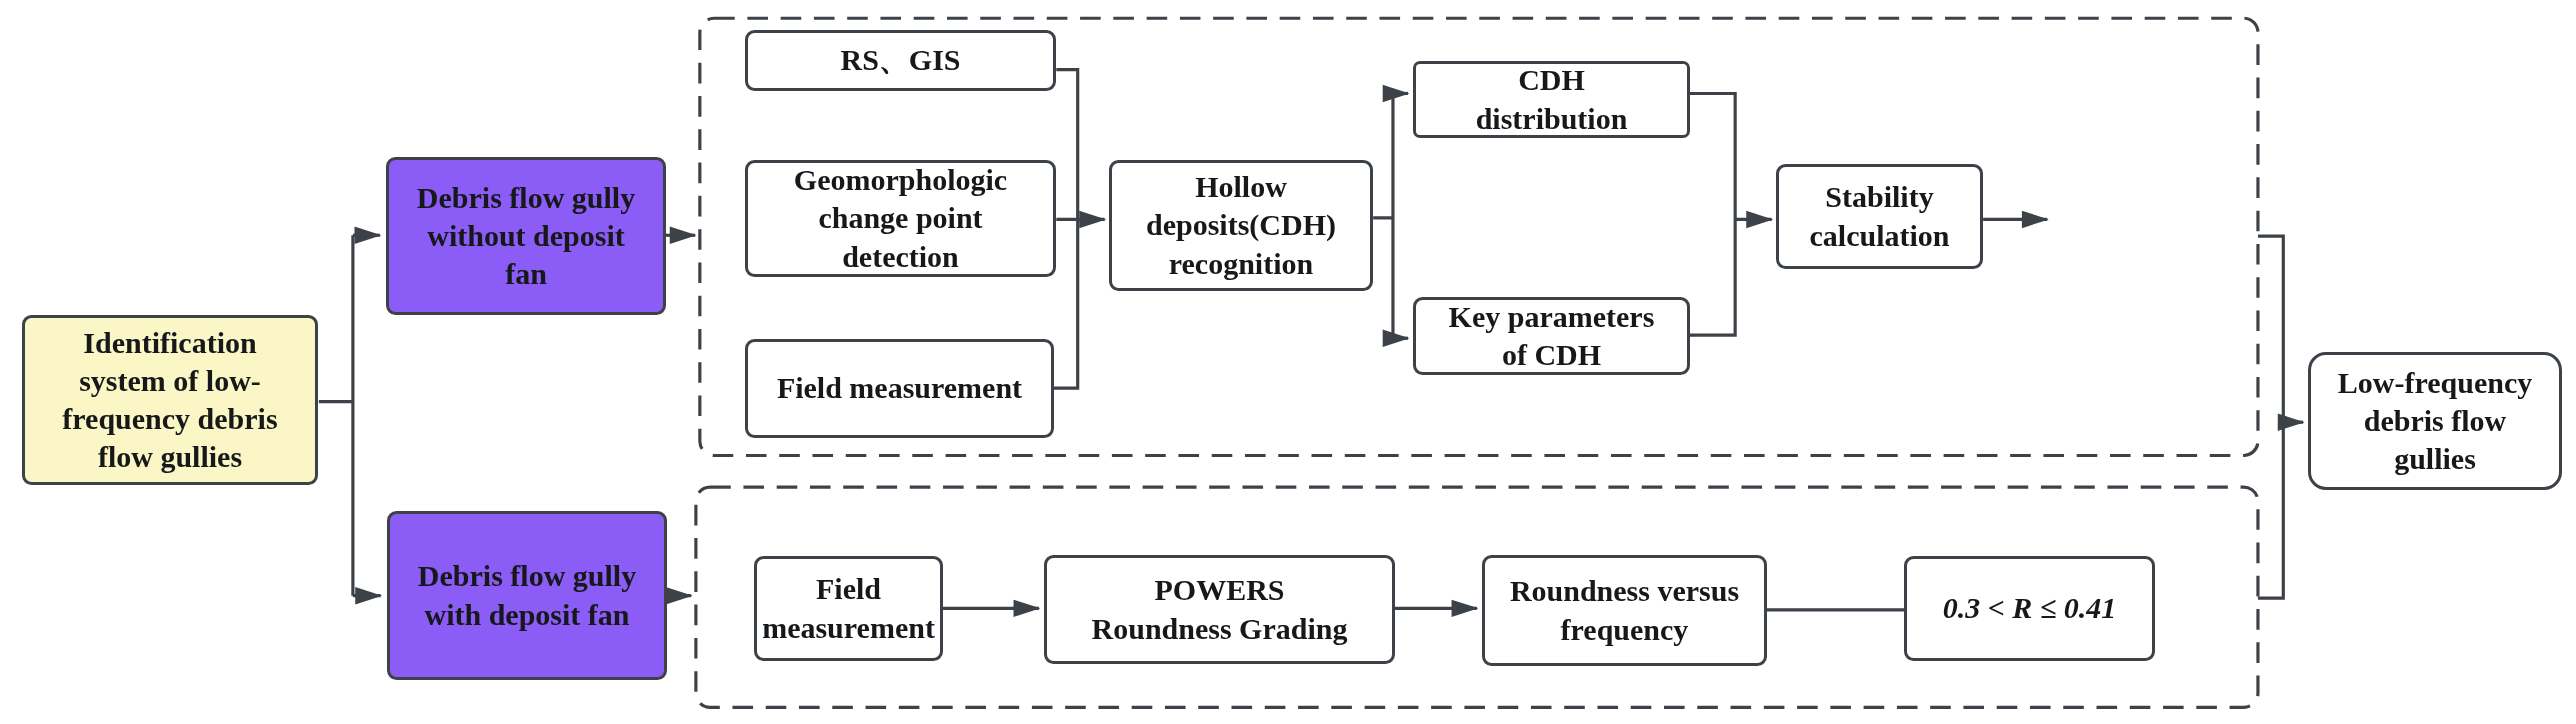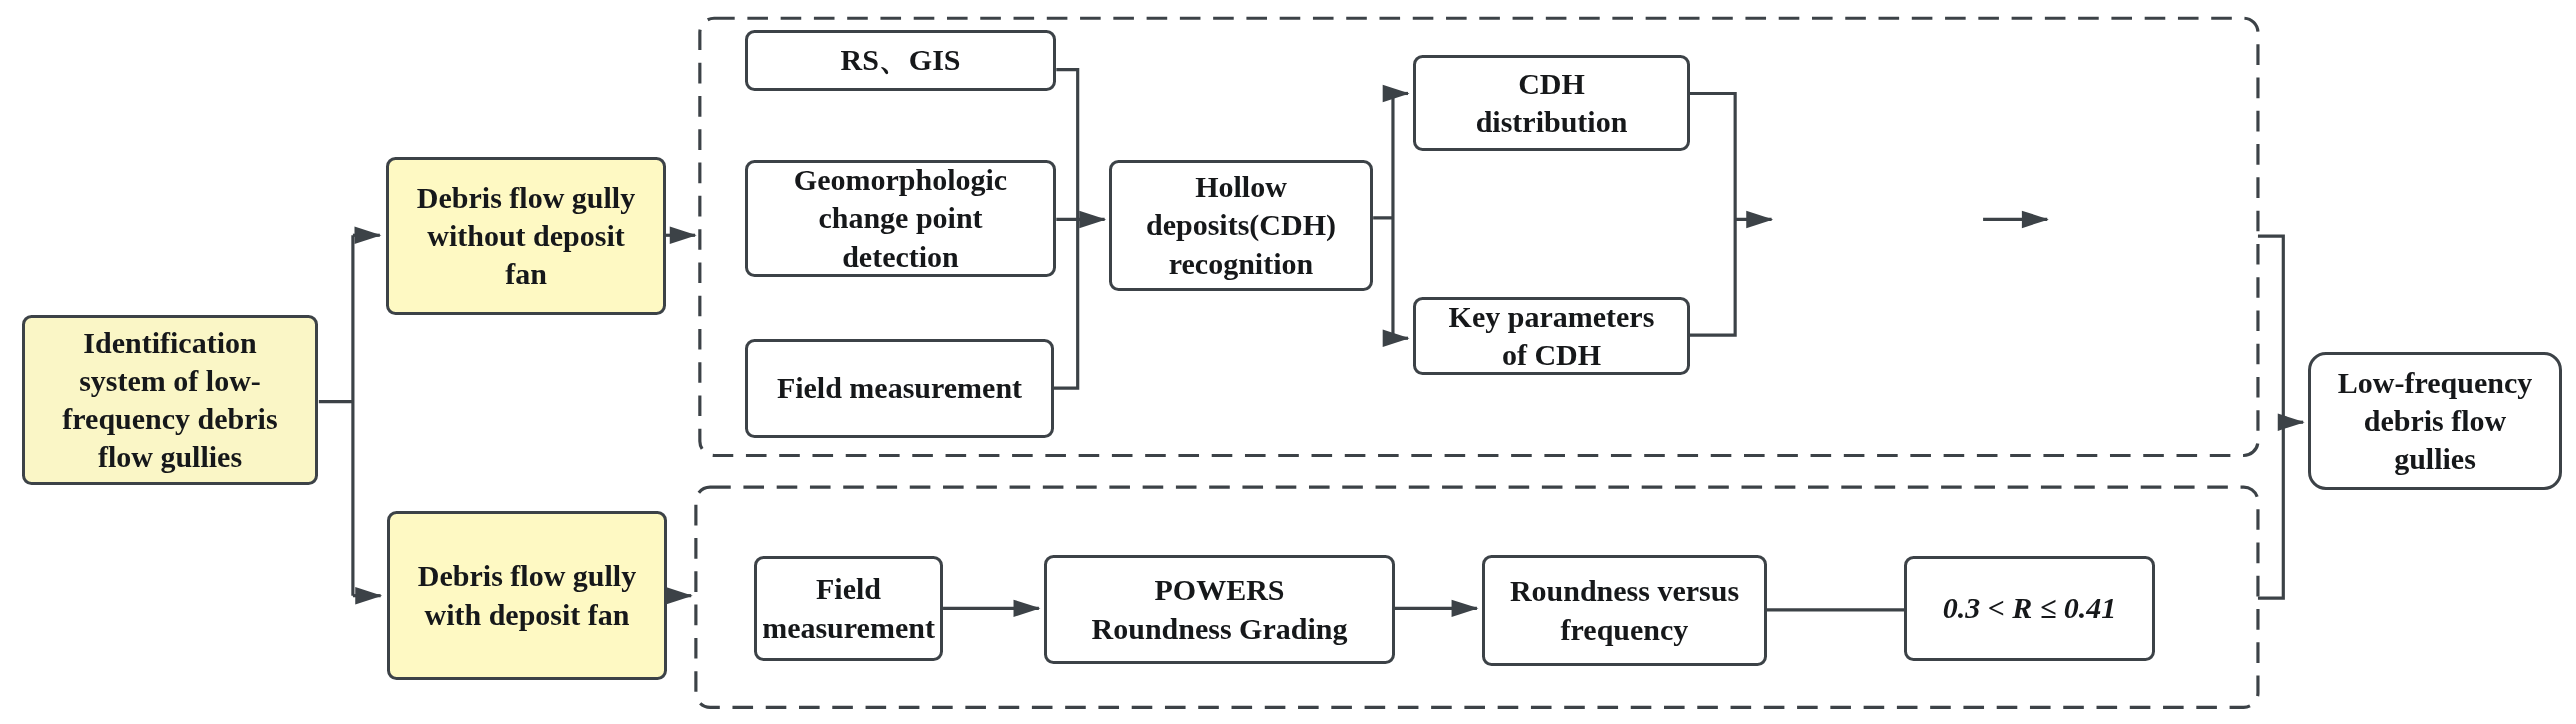--- a/index.html
+++ b/index.html
@@ -9,21 +9,21 @@
   #wires{position:absolute;left:0;top:0;}
   .node{
     position:absolute;box-sizing:border-box;
     display:flex;align-items:center;justify-content:center;
     text-align:center;white-space:pre-line;
     background:#ffffff;border:3.2px solid #3c4247;border-radius:9.5px;
     color:#16181a;font-weight:bold;font-size:30px;line-height:1.27;
     padding:3.2px 6.3px;
   }
   .root{background:#faf6c6;}
-  .branch{background:#fef9c3;}
+  .branch{background:#8b5cf6;}
   .cond{font-style:italic;}
 </style>
 </head>
 <body>
 
 <div id="canvas">
 
   <svg id="wires" width="2576" height="724" viewBox="0 0 3251 914">
     <defs>
       <marker id="arrow" viewBox="0 0 36 24" markerWidth="36" markerHeight="24" refX="33" refY="12" orient="auto" markerUnits="userSpaceOnUse">
@@ -78,26 +78,28 @@
   <div class="node" style="left:745px;top:160px;width:311px;height:117px;">Geomorphologic
 change point
 detection</div>
 
   <div class="node" style="left:745px;top:339px;width:309px;height:99px;">Field measurement</div>
 
   <div class="node" style="left:1109px;top:152px;width:264px;height:131px;margin-top:8px;">Hollow
 deposits(CDH)
 recognition</div>
 
-  <div class="node" style="left:1413px;top:55px;width:277px;height:96px;">CDH
+  <div class="node" style="left:1413px;top:61px;width:277px;height:77px;border-radius:7px;">CDH
 distribution</div>
 
   <div class="node" style="left:1413px;top:297px;width:277px;height:78px;font-family:Liberation Serif, serif;">Key parameters
 of CDH</div>
 
+  <div class="node" style="left:1776px;top:164px;width:207px;height:105px;">Stability
+calculation</div>
 
 
   <div class="node" style="left:1044px;top:555px;width:351px;height:109px;">POWERS
 Roundness Grading</div>
 
   <div class="node" style="left:754px;top:556px;width:189px;height:105px;">Field
 measurement</div>
 
   <div class="node" style="left:1482px;top:555px;width:285px;height:111px;">Roundness versus
 frequency</div>

